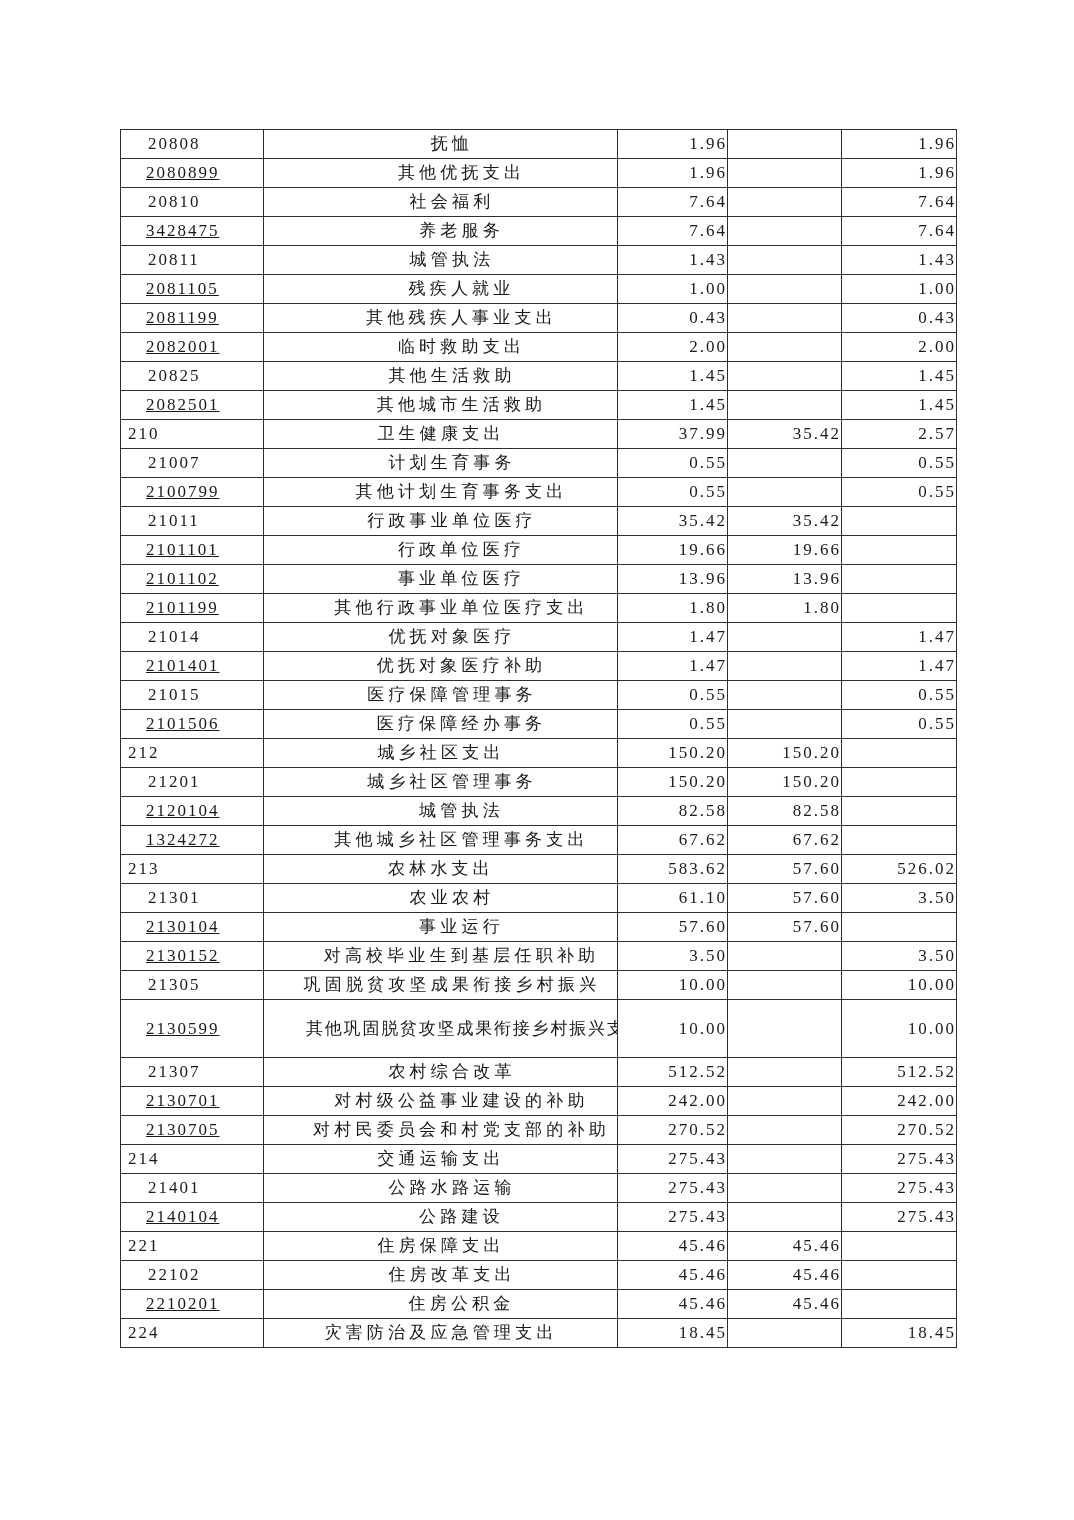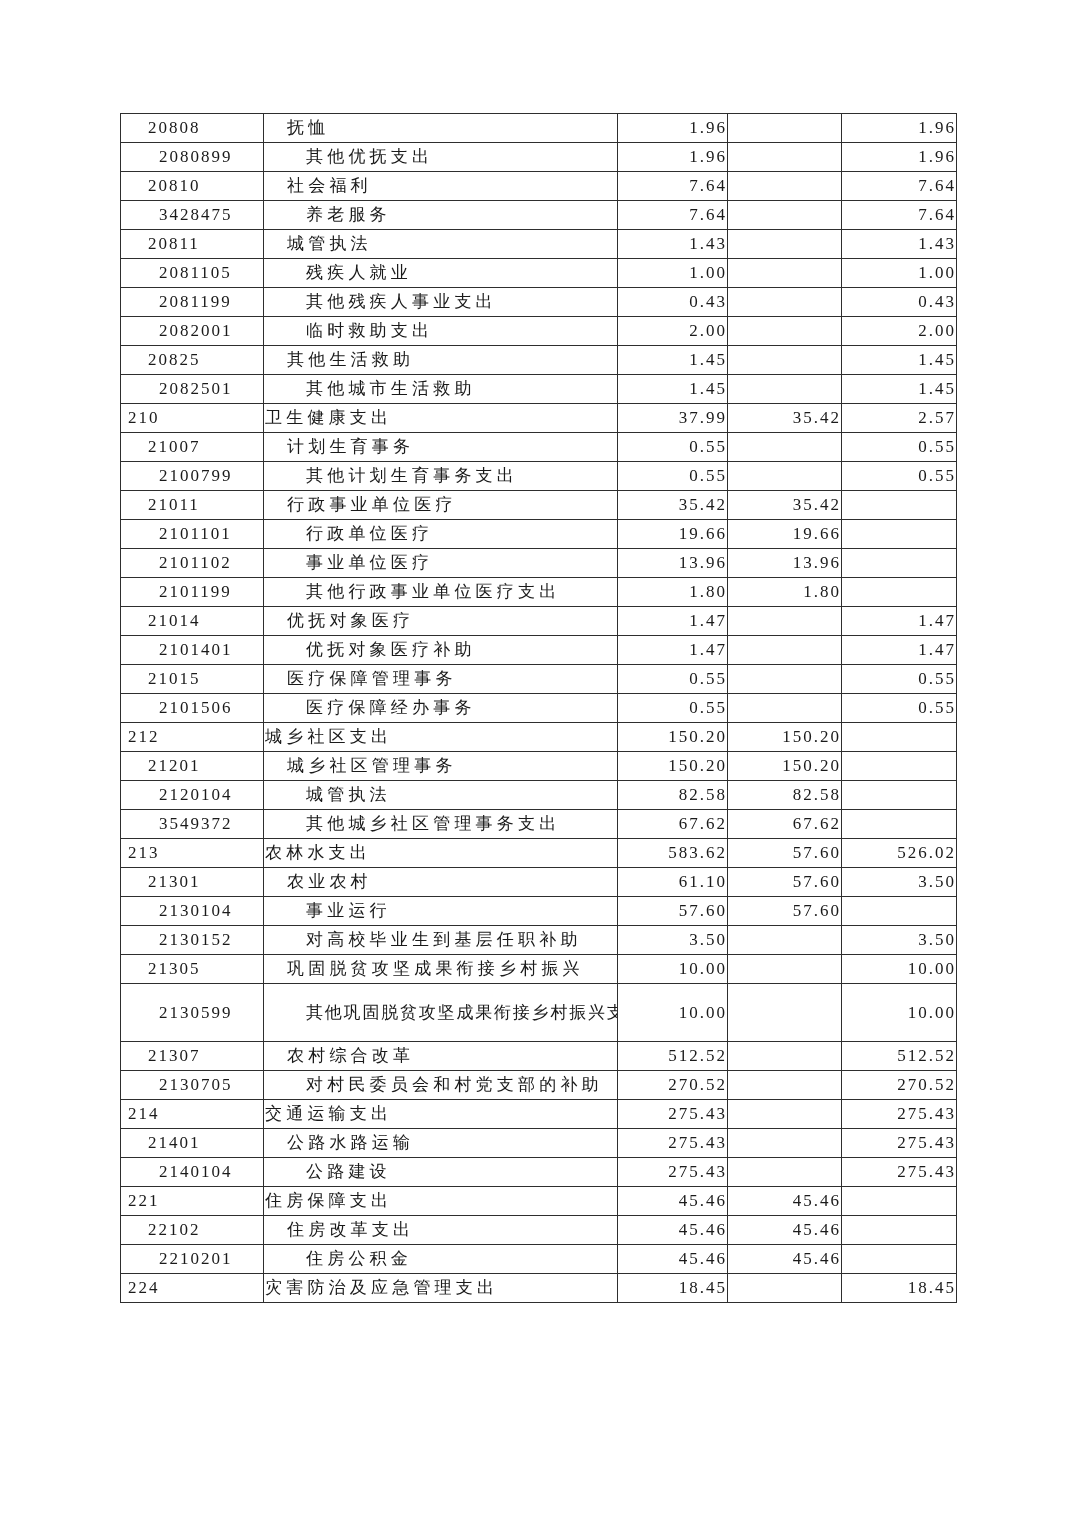--- a/index.html
+++ b/index.html
@@ -8,21 +8,21 @@
     width: 1074px;
     height: 1520px;
     background: #ffffff;
     overflow: hidden;
     font-family: "Liberation Serif", "DejaVu Serif", serif;
     color: #1a1a1a;
   }
   table.budget {
     position: absolute;
     left: 120px;
-    top: 113px;
+    top: 129px;
     width: 836px;
     border-collapse: collapse;
     table-layout: fixed;
   }
   table.budget td {
     border: 1px solid #2e2e2e;
     font-size: 17px;
     line-height: 28px;
     padding: 0;
     vertical-align: middle;
@@ -31,24 +31,24 @@
   }
   tr.row { height: 29px; }
   tr.row.tall { height: 58px; }
 
   td.code {
     text-align: left;
     letter-spacing: 2px;
   }
   tr.lv1 td.code { padding-left: 7px; margin-left: 20px; }
   tr.lv2 td.code { padding-left: 27px; }
-  tr.lv3 td.code { padding-left: 38px; }
+  tr.lv3 td.code { padding-left: 25px; text-decoration: underline; }
 
   td.name {
-    text-align: left;
+    text-align: center;
     padding-left: 3px;
     padding-right: 2px;
     letter-spacing: 4.2px;
     white-space: normal;
     word-break: break-all;
   }
   tr.lv1 td.name { text-indent: 1px; }
   tr.lv2 td.name { text-indent: 23px; }
   tr.lv3 td.name { text-indent: 42px; }
   tr.tall td.name { letter-spacing: 1.8px; }
@@ -234,21 +234,21 @@
     <td class="num"></td>
   </tr>
         <tr class="row lv3">
     <td class="code">2120104</td>
     <td class="name">城管执法</td>
     <td class="num">82.58</td>
     <td class="num">82.58</td>
     <td class="num"></td>
   </tr>
         <tr class="row lv3">
-    <td class="code">3549372</td>
+    <td class="code">1324272</td>
     <td class="name">其他城乡社区管理事务支出</td>
     <td class="num">67.62</td>
     <td class="num">67.62</td>
     <td class="num"></td>
   </tr>
         <tr class="row lv1">
     <td class="code">213</td>
     <td class="name">农林水支出</td>
     <td class="num">583.62</td>
     <td class="num">57.60</td>
@@ -290,20 +290,27 @@
     <td class="num">10.00</td>
   </tr>
         <tr class="row lv2">
     <td class="code">21307</td>
     <td class="name">农村综合改革</td>
     <td class="num">512.52</td>
     <td class="num"></td>
     <td class="num">512.52</td>
   </tr>
         <tr class="row lv3">
+    <td class="code">2130701</td>
+    <td class="name">对村级公益事业建设的补助</td>
+    <td class="num">242.00</td>
+    <td class="num"></td>
+    <td class="num">242.00</td>
+  </tr>
+        <tr class="row lv3">
     <td class="code">2130705</td>
     <td class="name">对村民委员会和村党支部的补助</td>
     <td class="num">270.52</td>
     <td class="num"></td>
     <td class="num">270.52</td>
   </tr>
         <tr class="row lv1">
     <td class="code">214</td>
     <td class="name">交通运输支出</td>
     <td class="num">275.43</td>

